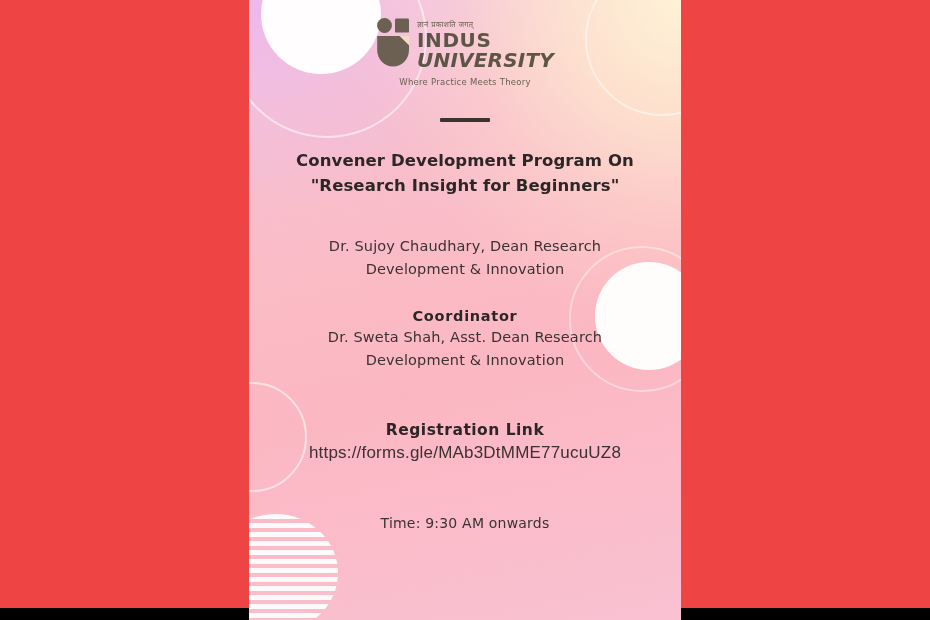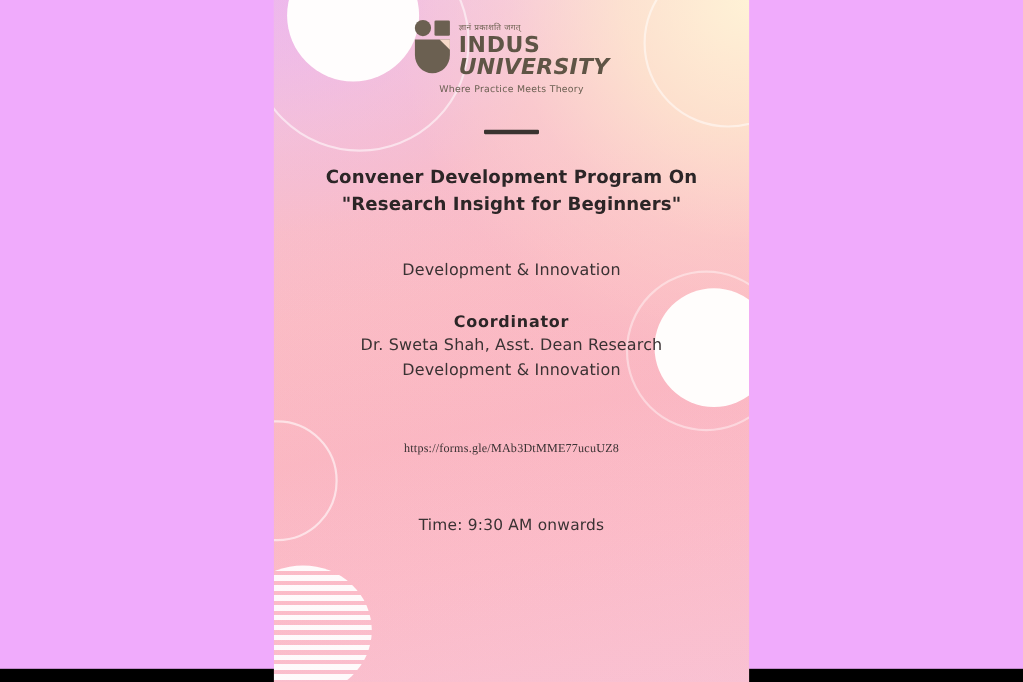--- a/index.html
+++ b/index.html
@@ -10,21 +10,21 @@
   body {
     width: 930px;
     height: 620px;
     overflow: hidden;
     font-family: "DejaVu Sans", sans-serif;
   }
   .stage {
     position: relative;
     width: 930px;
     height: 608px;
-    background: #f0abfc;
+    background: #ef4444;
   }
 
   
   .poster {
     position: absolute;
     left: 249px;
     top: 0px;
     width: 432px;
     height: 620px;
     overflow: hidden;
@@ -185,22 +185,22 @@
 
   .reg-head {
     font-family: "DejaVu Sans", sans-serif;
     font-weight: bold;
     font-size: 15.5px;
     letter-spacing: 0.5px;
     color: #2c2627;
     line-height: 22px;
   }
   .reg-url {
-    font-family: Liberation Serif, serif;
-    font-size: 11px;
+    font-family: Liberation Sans, sans-serif;
+    font-size: 17px;
     line-height: 24px;
     color: #3a3233;
     letter-spacing: 0.2px;
   }
   .when-line {
     font-family: "DejaVu Sans", sans-serif;
     font-size: 14px;
     line-height: 24px;
     color: #3a3233;
     letter-spacing: 0.2px;
@@ -243,30 +243,32 @@
     <div class="divider"></div>
 
     <div class="content">
 
       <div>
         <div class="prog-title">Convener Development Program On</div>
         <div class="prog-title">"Research Insight for Beginners"</div>
       </div>
 
       <div class="section block-convener">
+        <div class="sec-line">Dr. Sujoy Chaudhary, Dean Research</div>
         <div class="sec-line">Development &amp; Innovation</div>
       </div>
 
       <div class="section block-coordinator">
         <div class="sec-head">Coordinator</div>
         <div class="sec-line">Dr. Sweta Shah, Asst. Dean Research</div>
         <div class="sec-line">Development &amp; Innovation</div>
       </div>
 
       <div class="section block-reg">
+        <div class="reg-head">Registration Link</div>
         <div class="reg-url">https://forms.gle/MAb3DtMME77ucuUZ8</div>
       </div>
 
       <div class="section block-when">
         <div class="when-line">Time: 9:30 AM onwards</div>
       </div>
 
     </div>
   </div>
 </div>

